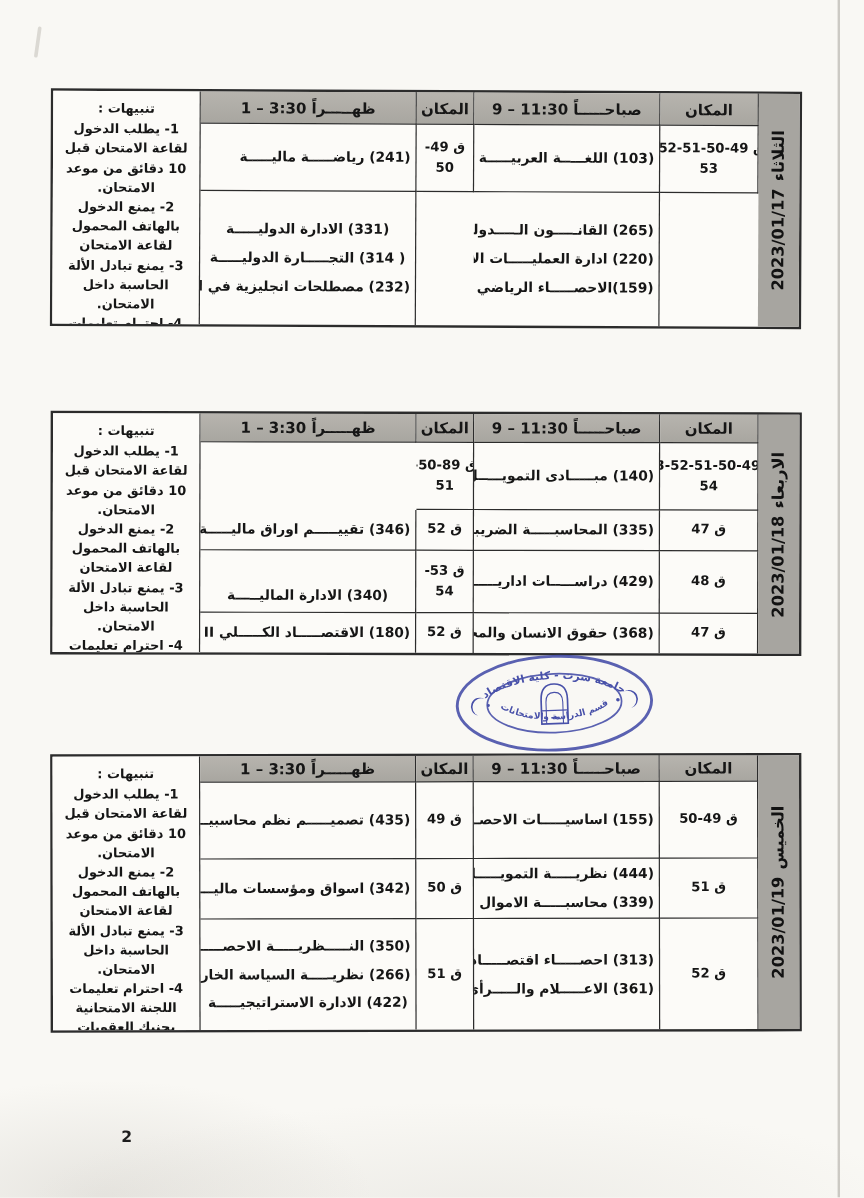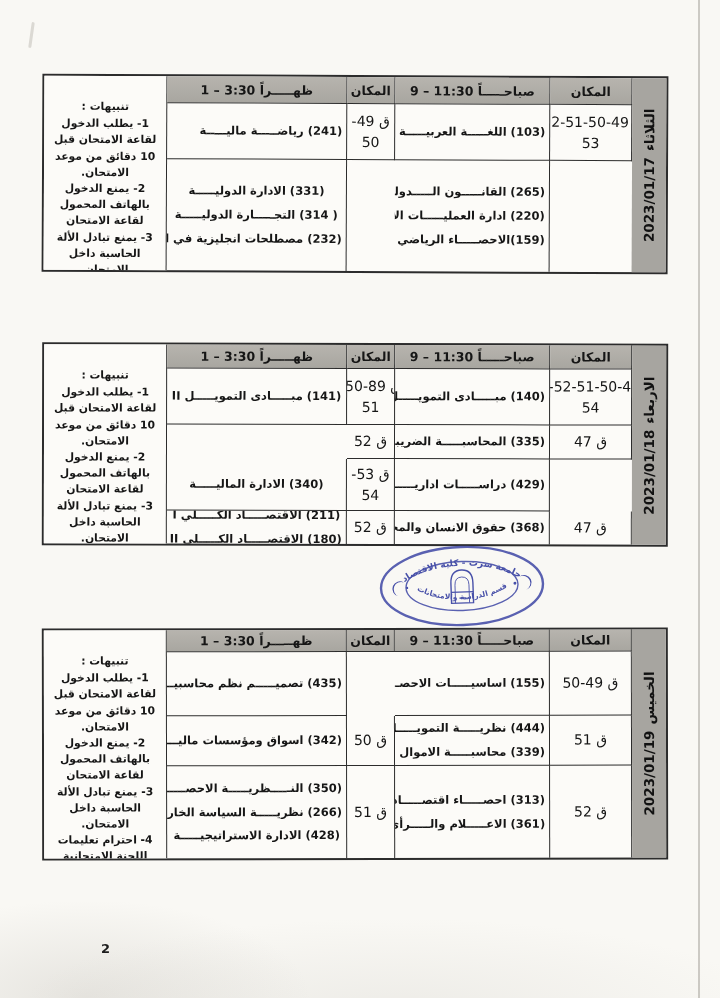--- a/index.html
+++ b/index.html
@@ -41,27 +41,27 @@
     display:flex;align-items:center;justify-content:center;
     font-weight:bold;font-size:12.5px;white-space:nowrap;
   }
   .courses{
     display:flex;flex-direction:column;justify-content:center;
     text-align:center;direction:rtl;padding:2px 4px;
   }
   .course-line{font-weight:bold;font-size:11.5px;line-height:1.45;padding:3.5px 0;white-space:nowrap;}
   .place{
     display:flex;align-items:center;justify-content:center;text-align:center;
-    direction:rtl;font-weight:normal;font-size:14px;line-height:1.5;padding:1px 2px;
+    direction:rtl;font-weight:bold;font-size:11px;line-height:1.5;padding:1px 2px;
   }
   .notices{
     direction:rtl;text-align:center;font-weight:bold;font-size:10.8px;line-height:1.5;
     padding:7px 4px 0;background:#fcfbf8;
   }
-  .notices .notice-title{margin-bottom:1px;margin-top:16px;}
+  .notices .notice-title{margin-bottom:1px;}
   .date-strip{
     position:relative;background:#a7a5a0;
   }
   .date-rot{
     position:absolute;top:50%;left:50%;
     transform:translate(-50%,-50%) rotate(-90deg);
     white-space:nowrap;direction:rtl;display:inline-flex;gap:6px;
     font-weight:bold;font-size:13.5px;color:#121212;
   }
 
@@ -127,42 +127,42 @@
       <div class="cell hdr " dir="ltr" style="grid-area: 1 / 2;">1 – 3:30 ظهـــــراً</div>
       <div class="cell hdr " style="grid-area: 1 / 3;">المكان</div>
       <div class="cell hdr " dir="ltr" style="grid-area: 1 / 4;">9 – 11:30 صباحـــــاً</div>
       <div class="cell hdr " style="grid-area: 1 / 5;">المكان</div>
       <div class="cell date-strip last-col last-row" style="grid-area: 1 / 6 / span 5;">
         <span class="date-rot">
           <span>الاربعاء</span>
           <span>2023/01/18</span>
         </span>
       </div>
-      <div class="cell courses" style="grid-area: 2 / 2;">
-        <div class="course-line">(141) مبـــــادى التمويـــــل II</div>
-      </div>
       <div class="cell place" style="grid-area: 2 / 3;">ق 89-50-51</div>
       <div class="cell courses" style="grid-area: 2 / 4;">
         <div class="course-line">(140) مبـــــادى التمويـــــل I</div>
       </div>
       <div class="cell place" style="grid-area: 2 / 5;">ق 49-50-51-52-53-54</div>
+      <div class="cell courses" style="grid-area: 3 / 2;">
+        <div class="course-line">(346) تقييـــــم اوراق ماليـــــة</div>
+      </div>
       <div class="cell place" style="grid-area: 3 / 3;">ق 52</div>
       <div class="cell courses" style="grid-area: 3 / 4;">
         <div class="course-line">(335) المحاسبـــــة الضريبيـــــة</div>
       </div>
       <div class="cell place" style="grid-area: 3 / 5;">ق 47</div>
-      <div class="cell courses" style="grid-area: 4 / 2;">
+      <div class="cell courses" style="grid-area: 4 / 2; justify-content: flex-end;">
         <div class="course-line">(340) الادارة الماليـــــة</div>
       </div>
       <div class="cell place" style="grid-area: 4 / 3;">ق 53-54</div>
       <div class="cell courses" style="grid-area: 4 / 4;">
         <div class="course-line">(429) دراســـــات اداريـــــة معاصرة</div>
       </div>
+      <div class="cell place" style="grid-area: 4 / 5;">ق 48</div>
       <div class="cell courses last-row" style="grid-area: 5 / 2;">
-        <div class="course-line">(211) الاقتصـــــاد الكـــــلي I</div>
         <div class="course-line">(180) الاقتصـــــاد الكـــــلي II</div>
       </div>
       <div class="cell place last-row" style="grid-area: 5 / 3;">ق 52</div>
       <div class="cell courses last-row" style="grid-area: 5 / 4;">
         <div class="course-line">(368) حقوق الانسان والمجتمع المـــــدني</div>
       </div>
       <div class="cell place last-row" style="grid-area: 5 / 5;">ق 47</div>
     </div>
   <div class="sched-table t2">
       <div class="cell notices last-row" style="grid-area: 1 / 1 / span 4;">
@@ -178,37 +178,38 @@
       <div class="cell hdr " style="grid-area: 1 / 5;">المكان</div>
       <div class="cell date-strip last-col last-row" style="grid-area: 1 / 6 / span 4;">
         <span class="date-rot">
           <span>الخميس</span>
           <span>2023/01/19</span>
         </span>
       </div>
       <div class="cell courses" style="grid-area: 2 / 2;">
         <div class="course-line">(435) تصميـــــم نظم محاسبيـــــة</div>
       </div>
+      <div class="cell place" style="grid-area: 2 / 3;">ق 49</div>
       <div class="cell courses" style="grid-area: 2 / 4;">
         <div class="course-line">(155) اساسيـــــات الاحصـــــاء</div>
       </div>
       <div class="cell place" style="grid-area: 2 / 5;">ق 49-50</div>
       <div class="cell courses" style="grid-area: 3 / 2;">
         <div class="course-line">(342) اسواق ومؤسسات ماليـــــة</div>
       </div>
       <div class="cell place" style="grid-area: 3 / 3;">ق 50</div>
       <div class="cell courses" style="grid-area: 3 / 4;">
         <div class="course-line">(444) نظريـــــة التمويـــــل</div>
         <div class="course-line">(339) محاسبـــــة الاموال العامـــــة</div>
       </div>
       <div class="cell place" style="grid-area: 3 / 5;">ق 51</div>
       <div class="cell courses last-row" style="grid-area: 4 / 2;">
         <div class="course-line">(350) النـــــظريـــــة الاحصـــــائية</div>
         <div class="course-line">(266) نظريـــــة السياسة الخارجيـــــة</div>
-        <div class="course-line">(428) الادارة الاستراتيجيـــــة</div>
+        <div class="course-line">(422) الادارة الاستراتيجيـــــة</div>
       </div>
       <div class="cell place last-row" style="grid-area: 4 / 3;">ق 51</div>
       <div class="cell courses last-row" style="grid-area: 4 / 4;">
         <div class="course-line">(313) احصـــــاء اقتصـــــادي</div>
         <div class="course-line">(361) الاعـــــلام والـــــرأي العـــــام</div>
       </div>
       <div class="cell place last-row" style="grid-area: 4 / 5;">ق 52</div>
     </div>
 
   <svg class="stamp" width="172" height="88" viewBox="0 0 172 88">

